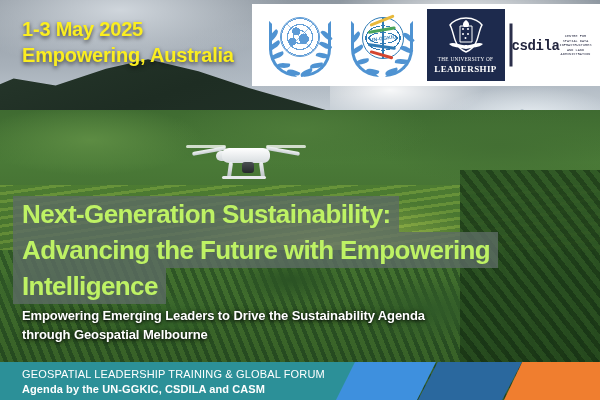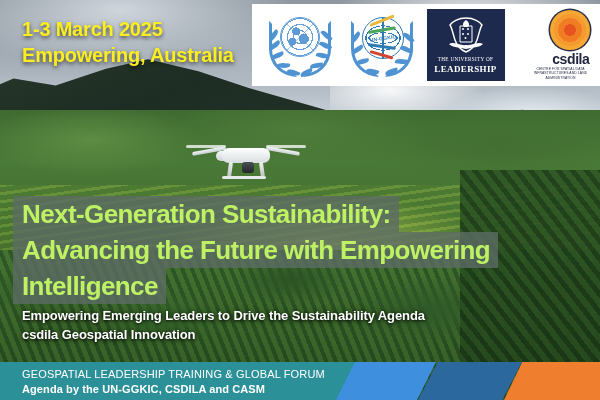--- a/index.html
+++ b/index.html
@@ -189,21 +189,21 @@
 
   .melb {
     width:78px; height:72px; background:#1d2a4d;
     display:flex; flex-direction:column; align-items:center; justify-content:center;
     gap:2px;
   }
   .melb .crest { width:40px; height:38px; }
   .melb .t1 { color:#fff; font-size:5.2px; letter-spacing:.3px; font-family:"Liberation Serif", serif; }
   .melb .t2 { color:#fff; font-size:9px; font-weight:bold; letter-spacing:.4px; font-family:"Liberation Serif", serif; }
 
-  .csdila { width:76px; height:74px; display:flex; flex-direction:column; align-items:flex-end; justify-content:center; }
+  .csdila { width:76px; height:74px; display:flex; align-items:center; justify-content:center;font-family:Liberation Mono, monospace; }
   .csdila .rings {
     width:40px; height:40px; border-radius:50%;
     background:
       radial-gradient(circle at 50% 50%, #e8541f 0 6px, rgba(0,0,0,0) 6px),
       radial-gradient(circle at 50% 50%, #f07c23 0 12px, rgba(0,0,0,0) 12px),
       radial-gradient(circle at 50% 50%, #f59a2e 0 16px, rgba(0,0,0,0) 16px),
       #f6a734;
     box-shadow:0 0 0 1.5px #2b2f4a;
   }
   .csdila .name {
@@ -273,21 +273,21 @@
     <div class="arm r"></div>
     <div class="nose"></div>
     <div class="body"></div>
     <div class="leg l"></div>
     <div class="leg r"></div>
     <div class="skid"></div>
     <div class="gimbal"></div>
   </div>
 
   <div class="date-block">
-    <div class="date-line">1-3 March 2025</div>
+    <div class="date-line">1-3 May 2025</div>
     <div class="date-line">Empowering, Australia</div>
   </div>
 
   <div class="logo-bar">
 
     <div class="logo">
       <div class="un-emblem">
         <div class="globe"></div>
         <div class="grid-v"></div>
         <div class="wreath">
@@ -359,21 +359,21 @@
   </div>
 
   <div class="headline">
     <div class="hl-line">Next-Generation Sustainability:</div>
     <div class="hl-line">Advancing the Future with Empowering</div>
     <div class="hl-line">Intelligence</div>
   </div>
 
   <div class="subtitle">
     <div class="sub-line">Empowering Emerging Leaders to Drive the Sustainability Agenda</div>
-    <div class="sub-line">csdila Geospatial Innovation</div>
+    <div class="sub-line">through Geospatial Melbourne</div>
   </div>
 
   <div class="footer">
     <div class="seg teal"></div>
     <div class="seg blue"></div>
     <div class="seg navy"></div>
     <div class="seg orange"></div>
     <div class="footer-text">
       <div class="f1">GEOSPATIAL LEADERSHIP TRAINING &amp; GLOBAL FORUM</div>
       <div class="f2">Agenda by the UN-GGKIC, CSDILA and CASM</div>

